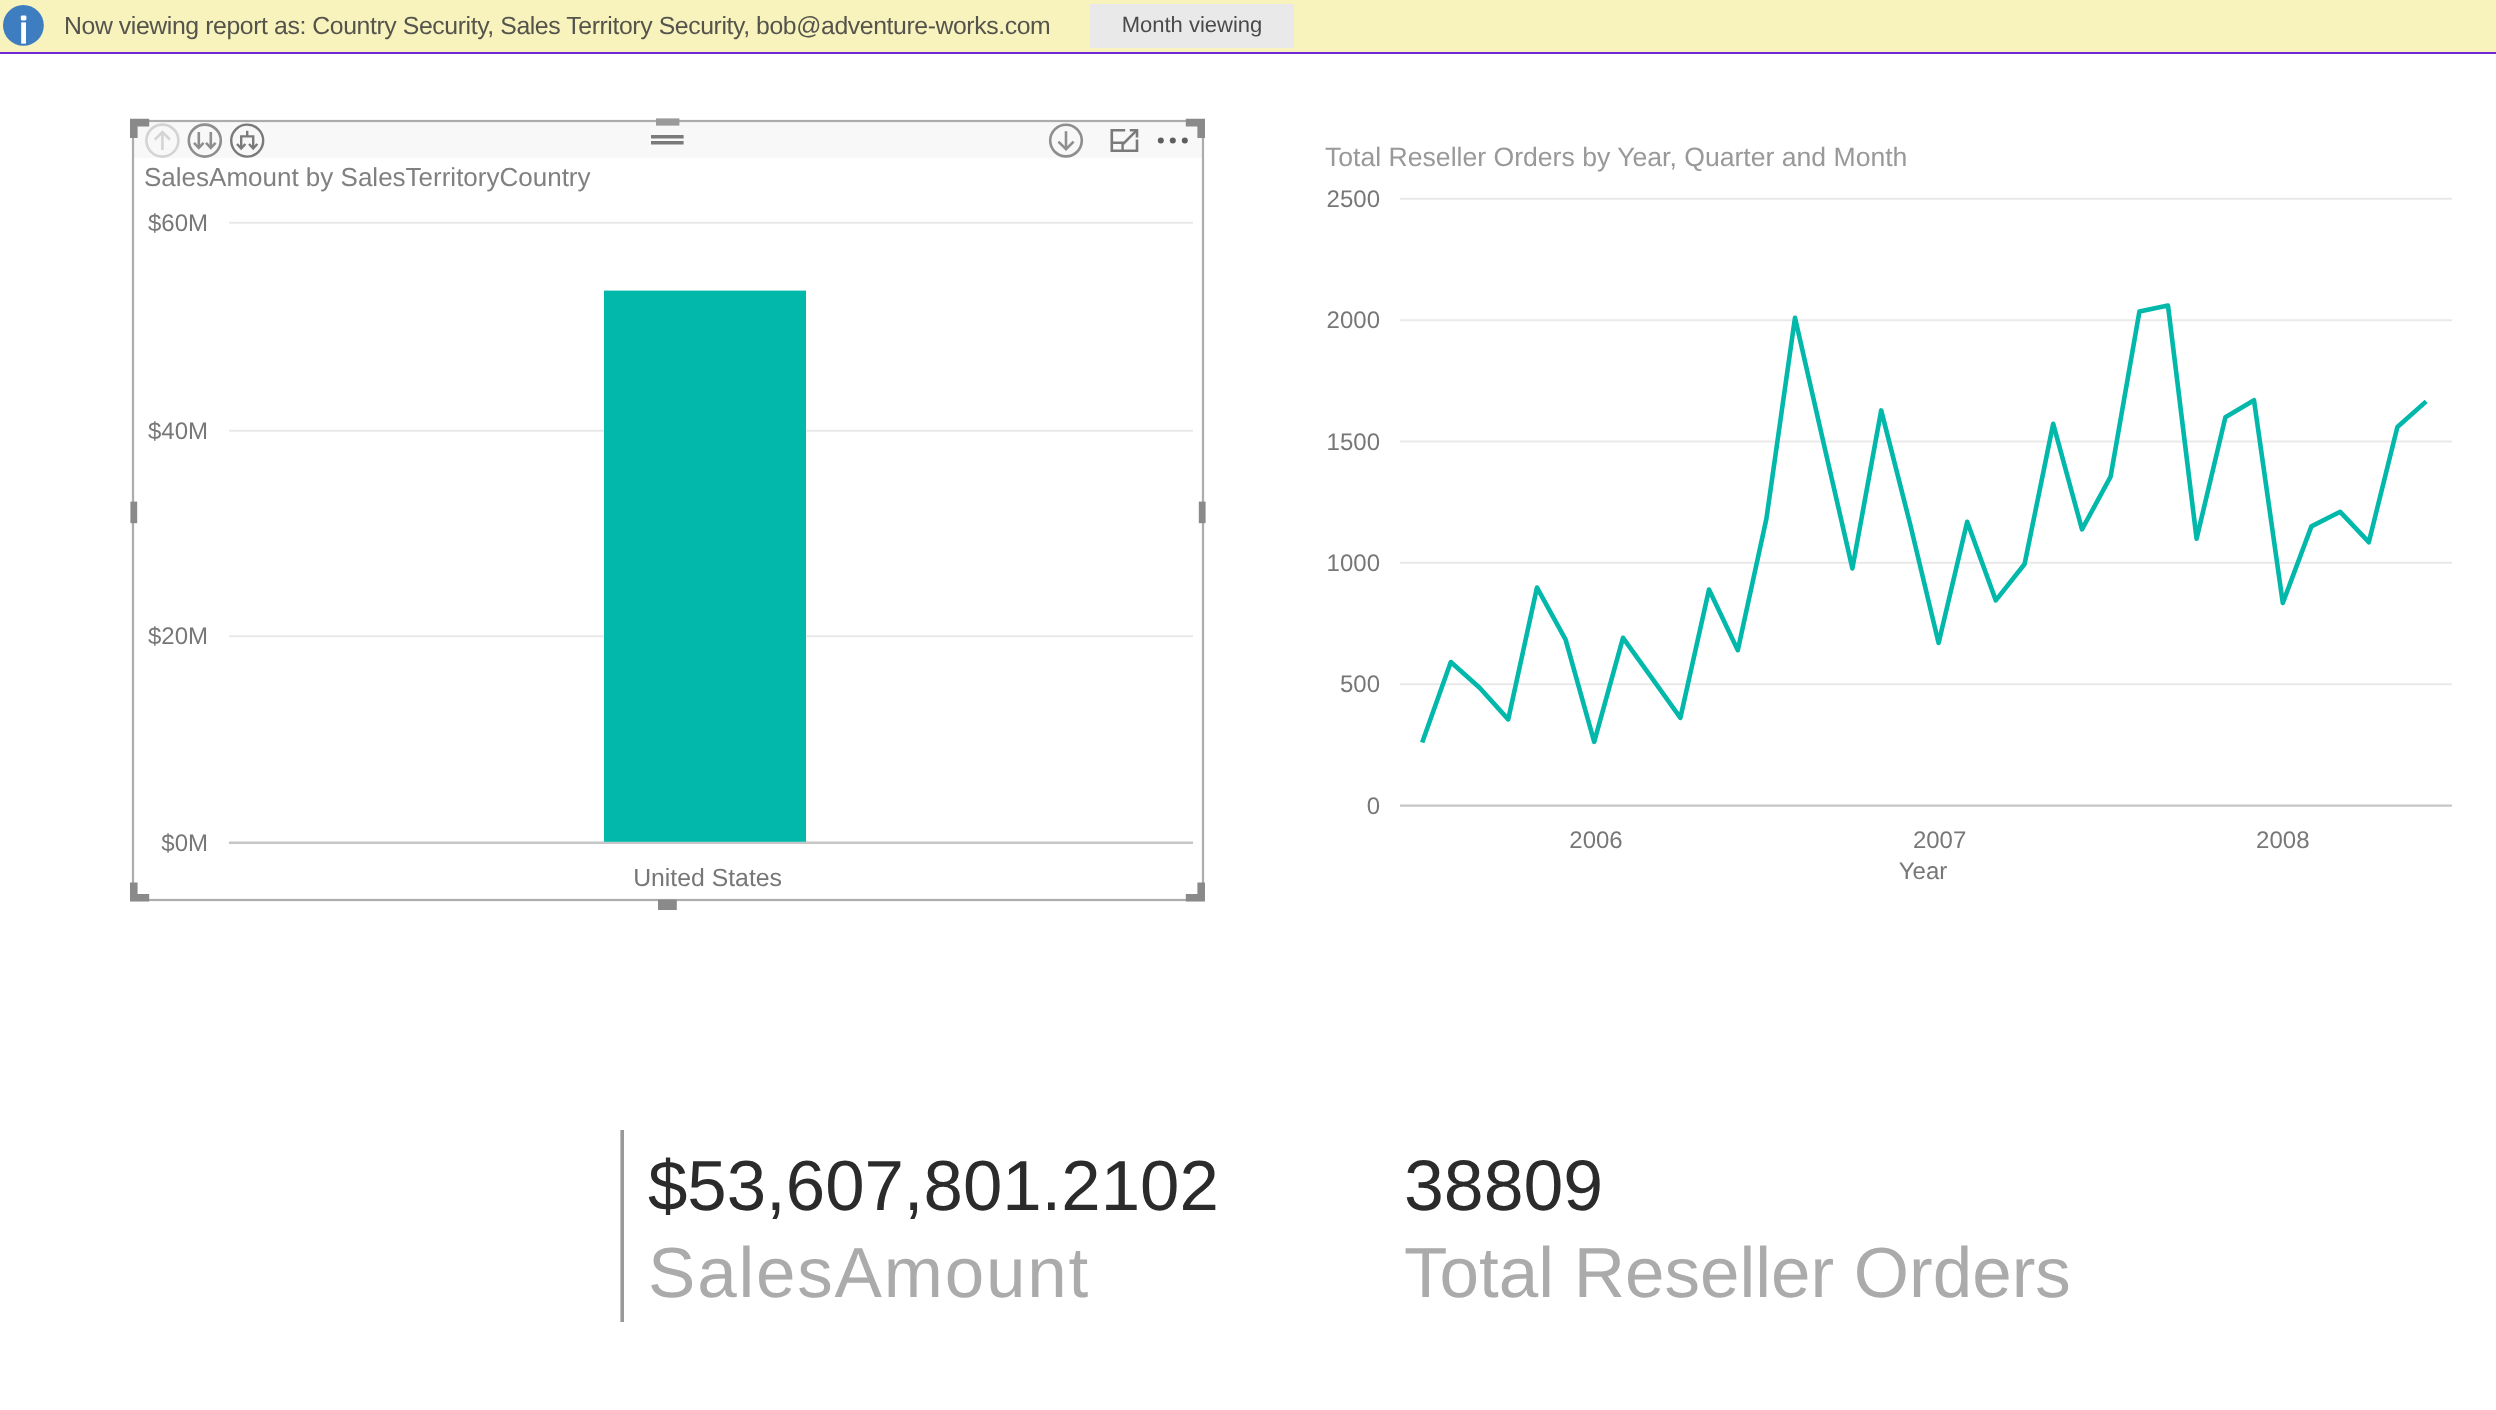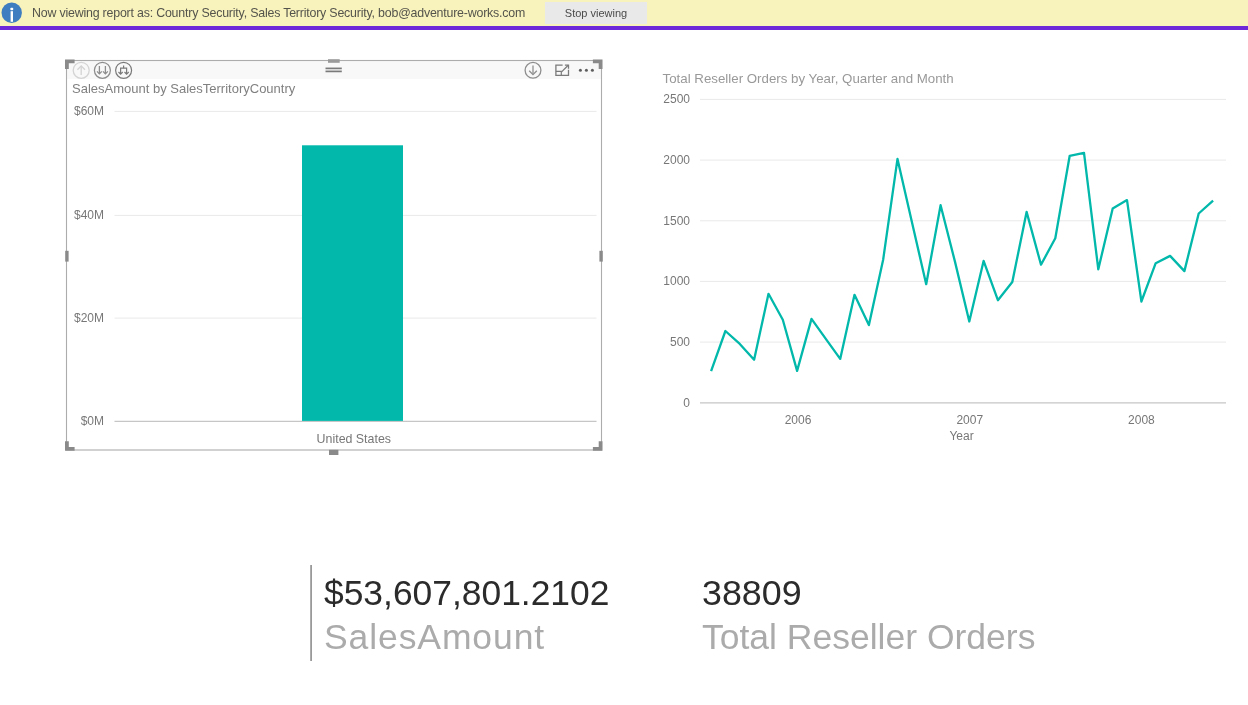--- a/index.html
+++ b/index.html
@@ -1,31 +1,31 @@
 <!DOCTYPE html>
 <html><head>
 <meta charset="utf-8">
 <style>
   html,body{margin:0;padding:0;}
   body{width:1248px;height:705px;background:#ffffff;font-family:"Liberation Sans",sans-serif;overflow:hidden;position:relative;}
-  .banner{position:absolute;left:0;top:0;width:1248px;height:26px;background:#F8F2BC;border-bottom:4px solid #6d28d9;}
+  .banner{position:absolute;left:0;top:0;width:1248px;height:26px;background:#F8F2BC;border-bottom:1px solid #6d28d9;}
   .banner .txt{position:absolute;left:32px;top:0;line-height:26px;font-size:12.4px;letter-spacing:-0.2px;color:#54544C;}
   .banner .btn{position:absolute;left:545px;top:2px;width:102px;height:22px;background:#E9E9E9;color:#4A4A4A;font-size:11px;text-align:center;line-height:22px;}
   svg{position:absolute;left:0;top:0;}
 </style>
 </head>
 <body>
 <div class="banner">
   <svg width="24" height="24" style="left:1px;top:2px;">
     <circle cx="10.7" cy="10.7" r="10.2" fill="#3E7DC0"></circle>
     <rect x="9.4" y="5.7" width="2.8" height="2.5" rx="0.7" fill="#fff"></rect>
     <rect x="9.6" y="9.2" width="2.4" height="10.6" fill="#fff"></rect>
   </svg>
   <span class="txt">Now viewing report as: Country Security, Sales Territory Security, bob@adventure-works.com</span>
-  <div class="btn">Stop viewing</div>
+  <div class="btn">Month viewing</div>
 </div>
 <svg width="1248" height="679" viewBox="0 27 1248 679" style="top:27px;">
 
   <rect x="66.5" y="60.5" width="535" height="18.5" fill="#F8F8F8"></rect>
 
   <rect x="66.5" y="60.5" width="535" height="389.5" fill="none" stroke="#ACACAC" stroke-width="1.1"></rect>
 
   <g fill="#8A8A8A">
     <path d="M65 59.4 h9.6 v3.8 h-5.8 v5.8 h-3.8 Z"></path>
     <path d="M592.9 59.4 h9.6 v9.6 h-3.8 v-5.8 h-5.8 Z"></path>

